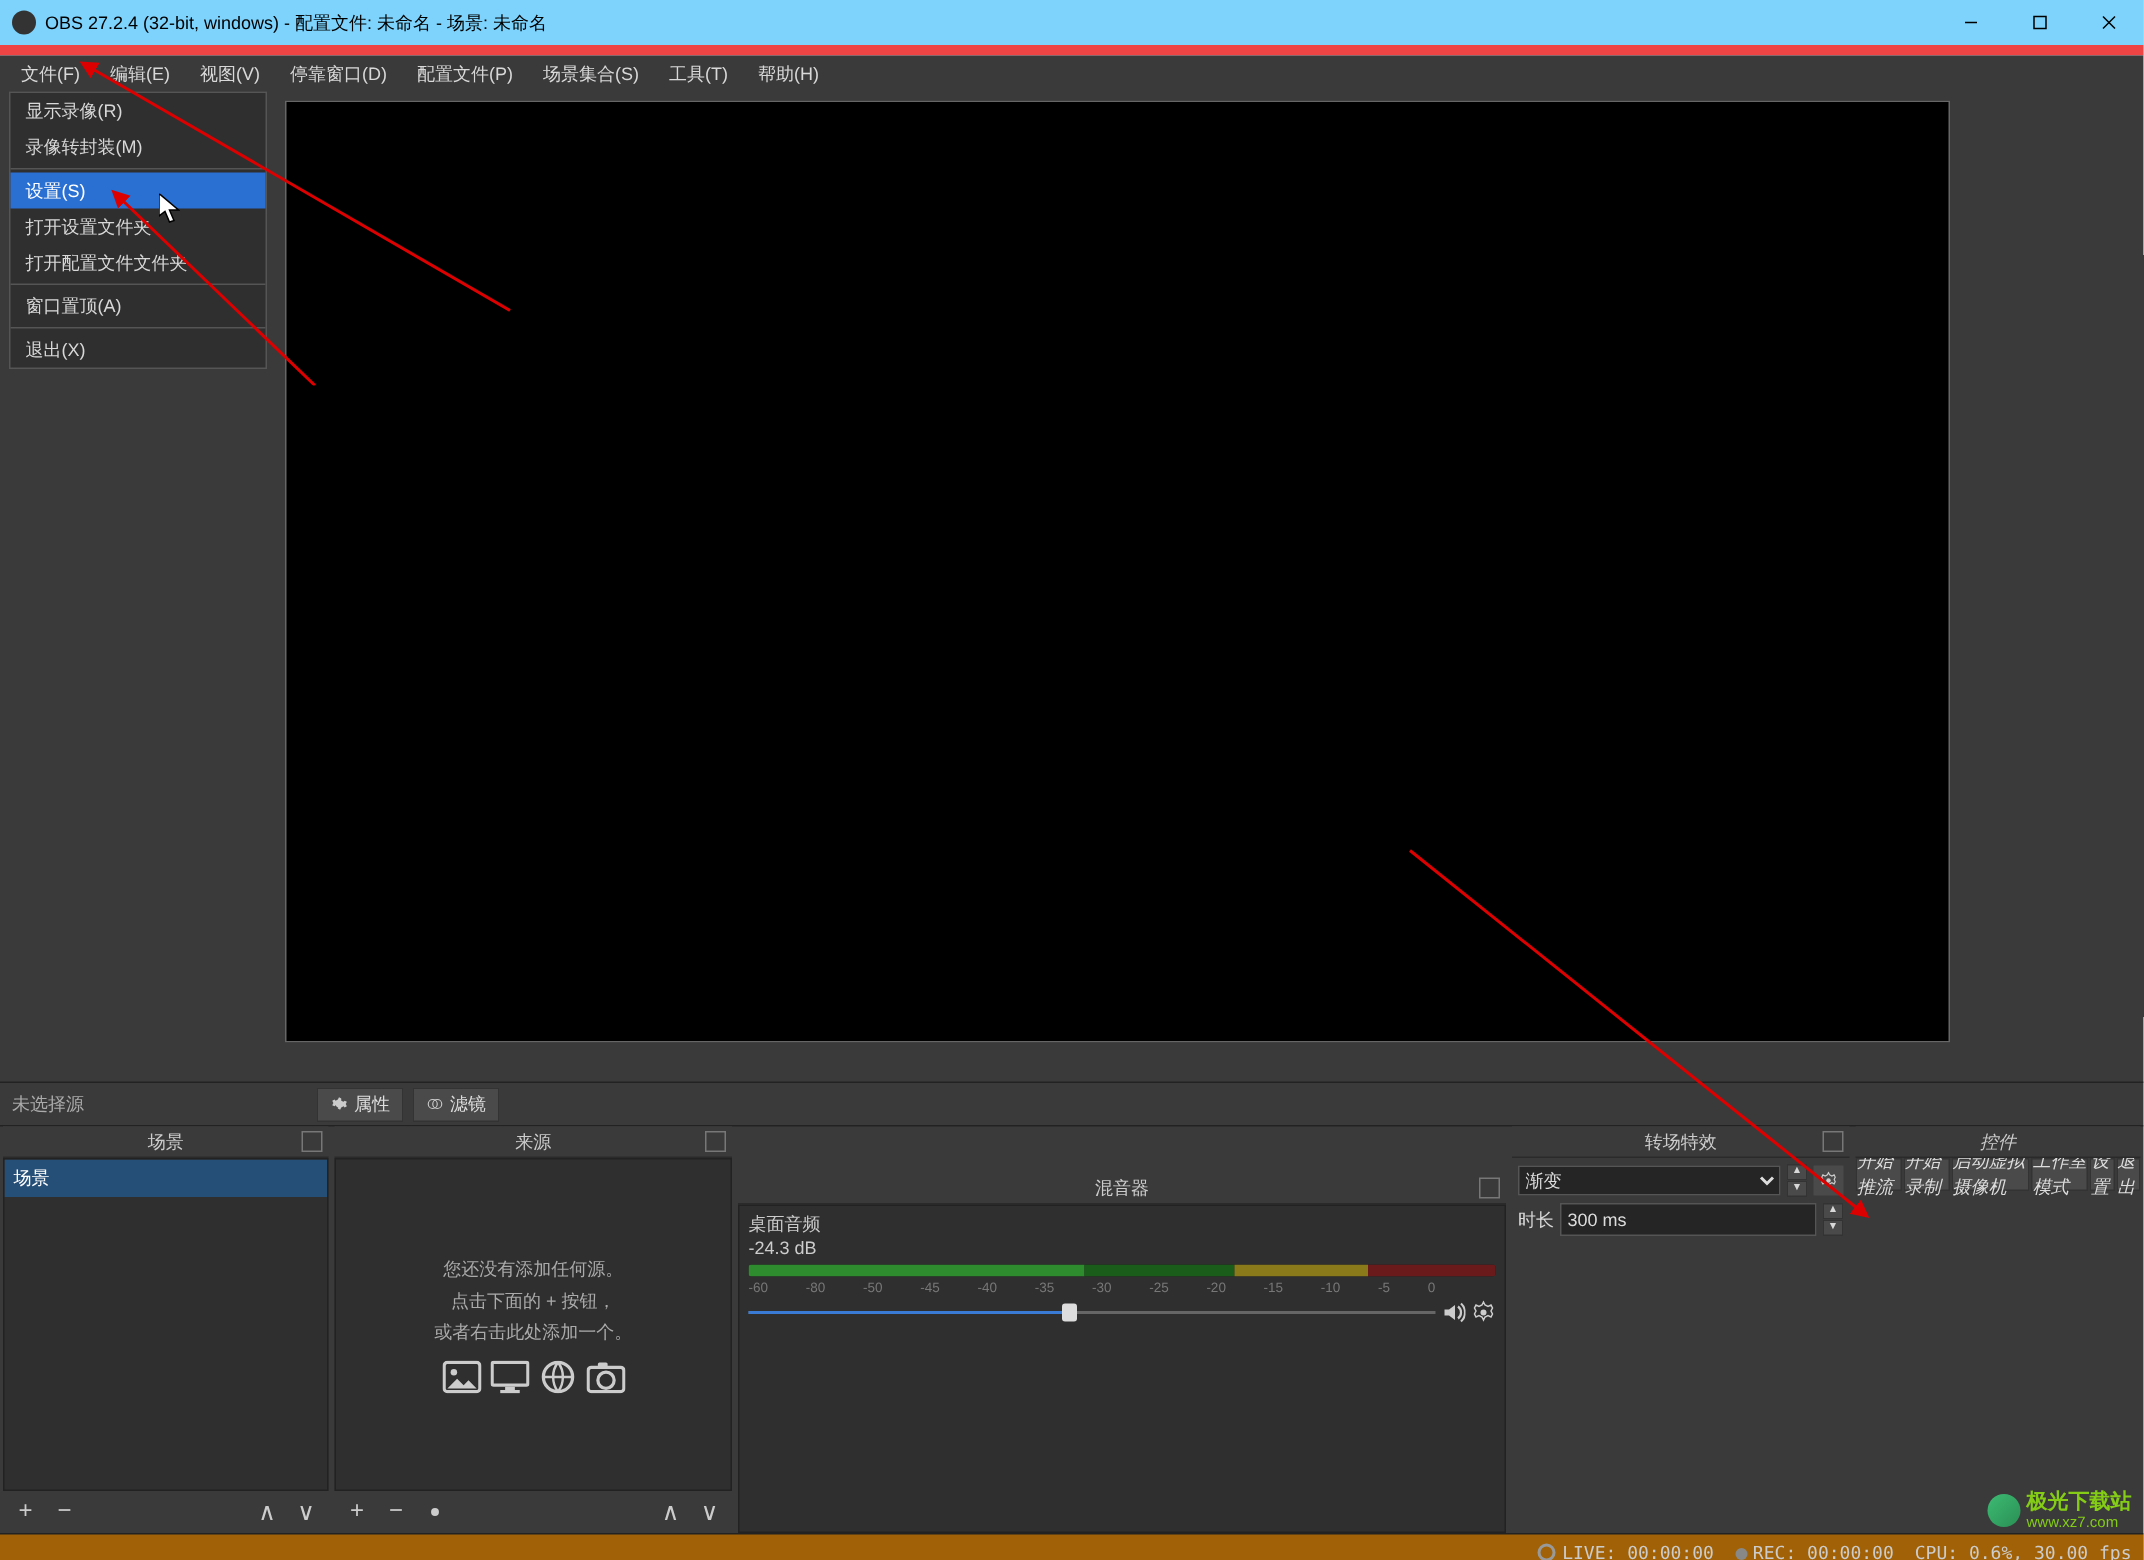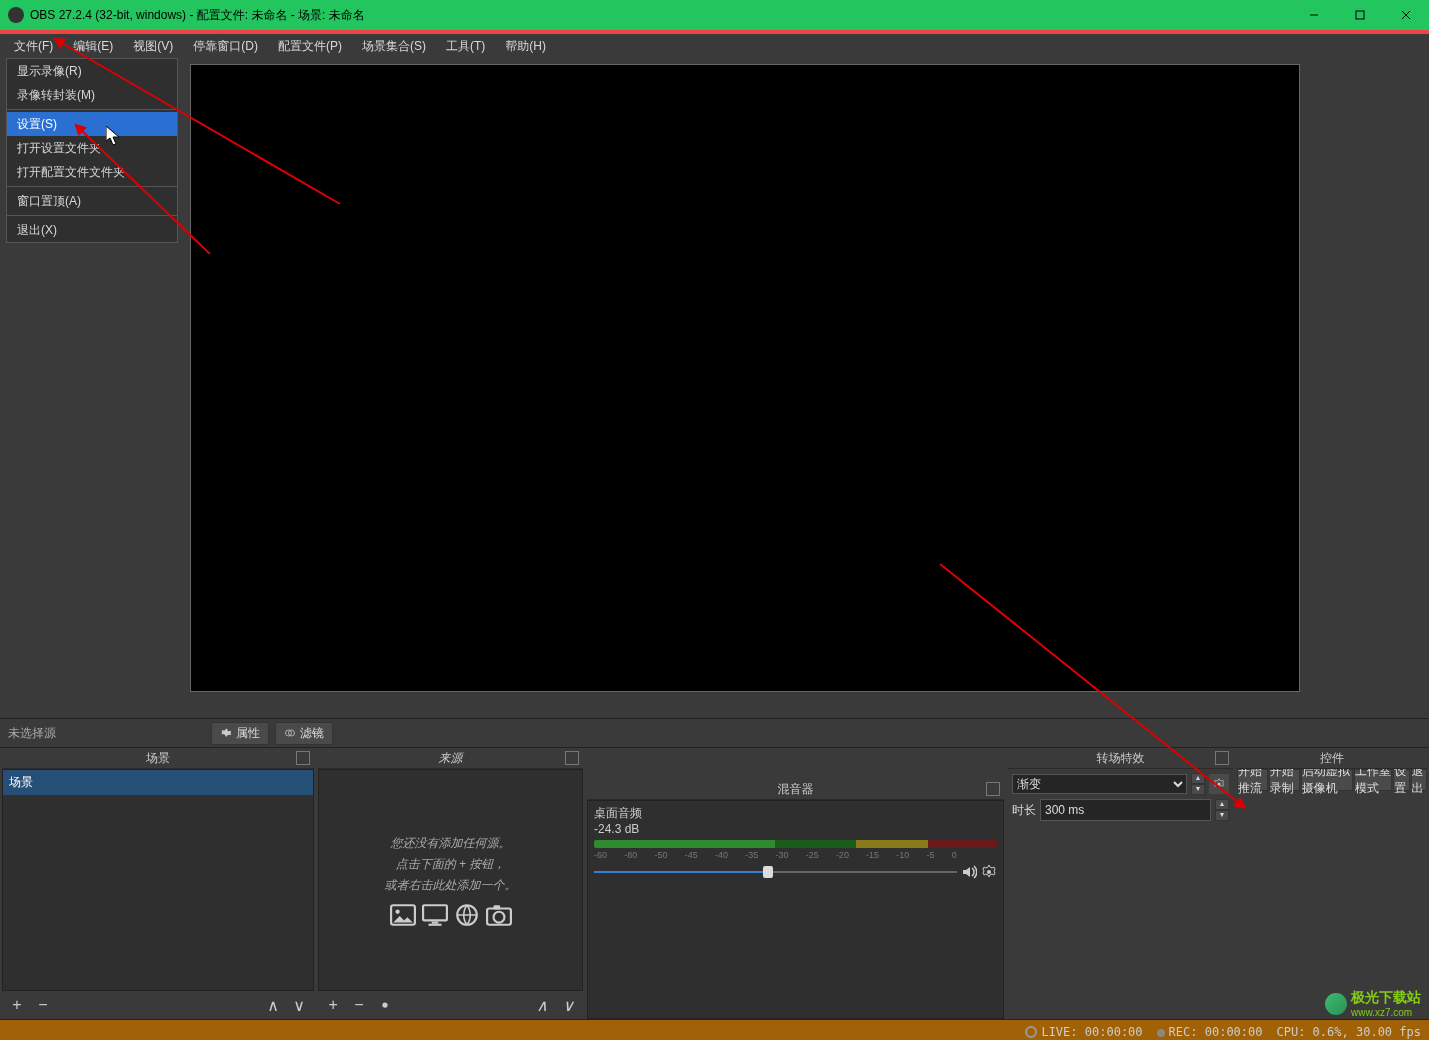--- a/index.html
+++ b/index.html
@@ -1,16 +1,16 @@
 <!DOCTYPE html>
 <html><head>
 <meta charset="utf-8">
 <style>
 html,body{margin:0;padding:0;width:1429px;height:1040px;overflow:hidden;font-family:"Microsoft YaHei","Segoe UI",Arial,sans-serif;background:#fff;}
-.titlebar{height:30px;background:#22c55e;display:flex;align-items:center;border-bottom:4px solid #ef4444;font-size:12px;color:#000;}
+.titlebar{height:30px;background:#7dd3fc;display:flex;align-items:center;border-bottom:7px solid #ef4444;font-size:12px;color:#000;}
 .titlebar .icon{width:16px;height:16px;border-radius:50%;background:#333;margin:0 6px 0 8px;}
 .titlebar .title{flex:1;}
 .win-btns{display:flex;}
 .win-btns div{width:46px;height:30px;display:flex;align-items:center;justify-content:center;}
 .win-btns svg{stroke:#000;stroke-width:1;}
 .app{background:#3a3a3a;color:#d8d8d8;height:1010px;display:flex;flex-direction:column;position:relative;}
 .menubar{height:24px;display:flex;align-items:center;padding:0 4px;font-size:12px;}
 .menubar .mitem{padding:2px 10px;cursor:default;}
 .previewrow{flex:0 0 660px;display:flex;position:relative;}
 .file-menu{position:absolute;left:6px;top:0;width:170px;background:#2f2f2f;border:1px solid #555;font-size:12px;z-index:5;}
@@ -23,25 +23,25 @@
 .srcbar .spacer{flex:1;}
 .srcbar .btn{background:#4a4a4a;border:1px solid #333;padding:2px 8px;margin-right:6px;display:flex;align-items:center;gap:4px;font-size:12px;color:#ddd;}
 .srcbar .btn svg{width:12px;height:12px;fill:#ccc;}
 .panels{flex:1;display:flex;gap:4px;padding:0 2px;}
 .panel{display:flex;flex-direction:column;background:#3a3a3a;}
 .phdr{height:20px;background:#3a3a3a;display:flex;align-items:center;justify-content:center;font-size:12px;color:#ccc;border-bottom:1px solid #2a2a2a;position:relative;}
 .phdr .pop{position:absolute;right:4px;top:3px;width:12px;height:12px;border:1px solid #777;}
 .panel .body{flex:1;background:#2f2f2f;border:1px solid #222;position:relative;overflow:hidden;}
 .panel .tool{height:28px;display:flex;align-items:center;gap:8px;padding:0 6px;}
 .panel .tool .tb{width:18px;height:18px;display:flex;align-items:center;justify-content:center;color:#ccc;font-size:16px;}
-#p-scenes{width:312px;}
-#p-sources{width:265px;font-style:italic;}
+#p-scenes{width:217px;}
+#p-sources{width:265px;}
 #p-mixer{flex:1;margin-top:31px;}
 #p-trans{width:225px;}
-#p-ctrl{width:190px;}
+#p-ctrl{width:190px;font-style:italic;}
 #p-scenes .body .row{padding:4px 6px;background:#264f78;color:#fff;font-size:12px;}
 #p-sources .body{display:flex;flex-direction:column;align-items:center;justify-content:center;color:#aaa;font-size:12px;text-align:center;gap:4px;}
 .srcicons{display:flex;gap:6px;margin-top:6px;}
 .srcicons svg{width:26px;height:22px;fill:#ccc;}
 .mixer-track{padding:4px 6px;font-size:12px;}
 .mixer-track .mhdr{display:flex;justify-content:space-between;color:#ccc;flex-direction:column;}
 .meter{height:8px;margin-top:4px;background:#222;position:relative;border-radius:2px;overflow:hidden;}
 .meter .seg{height:100%;float:left;}
 .slider{height:20px;position:relative;margin-top:2px;}
 .slider .track{position:absolute;left:0;right:40px;top:9px;height:2px;background:#666;}

